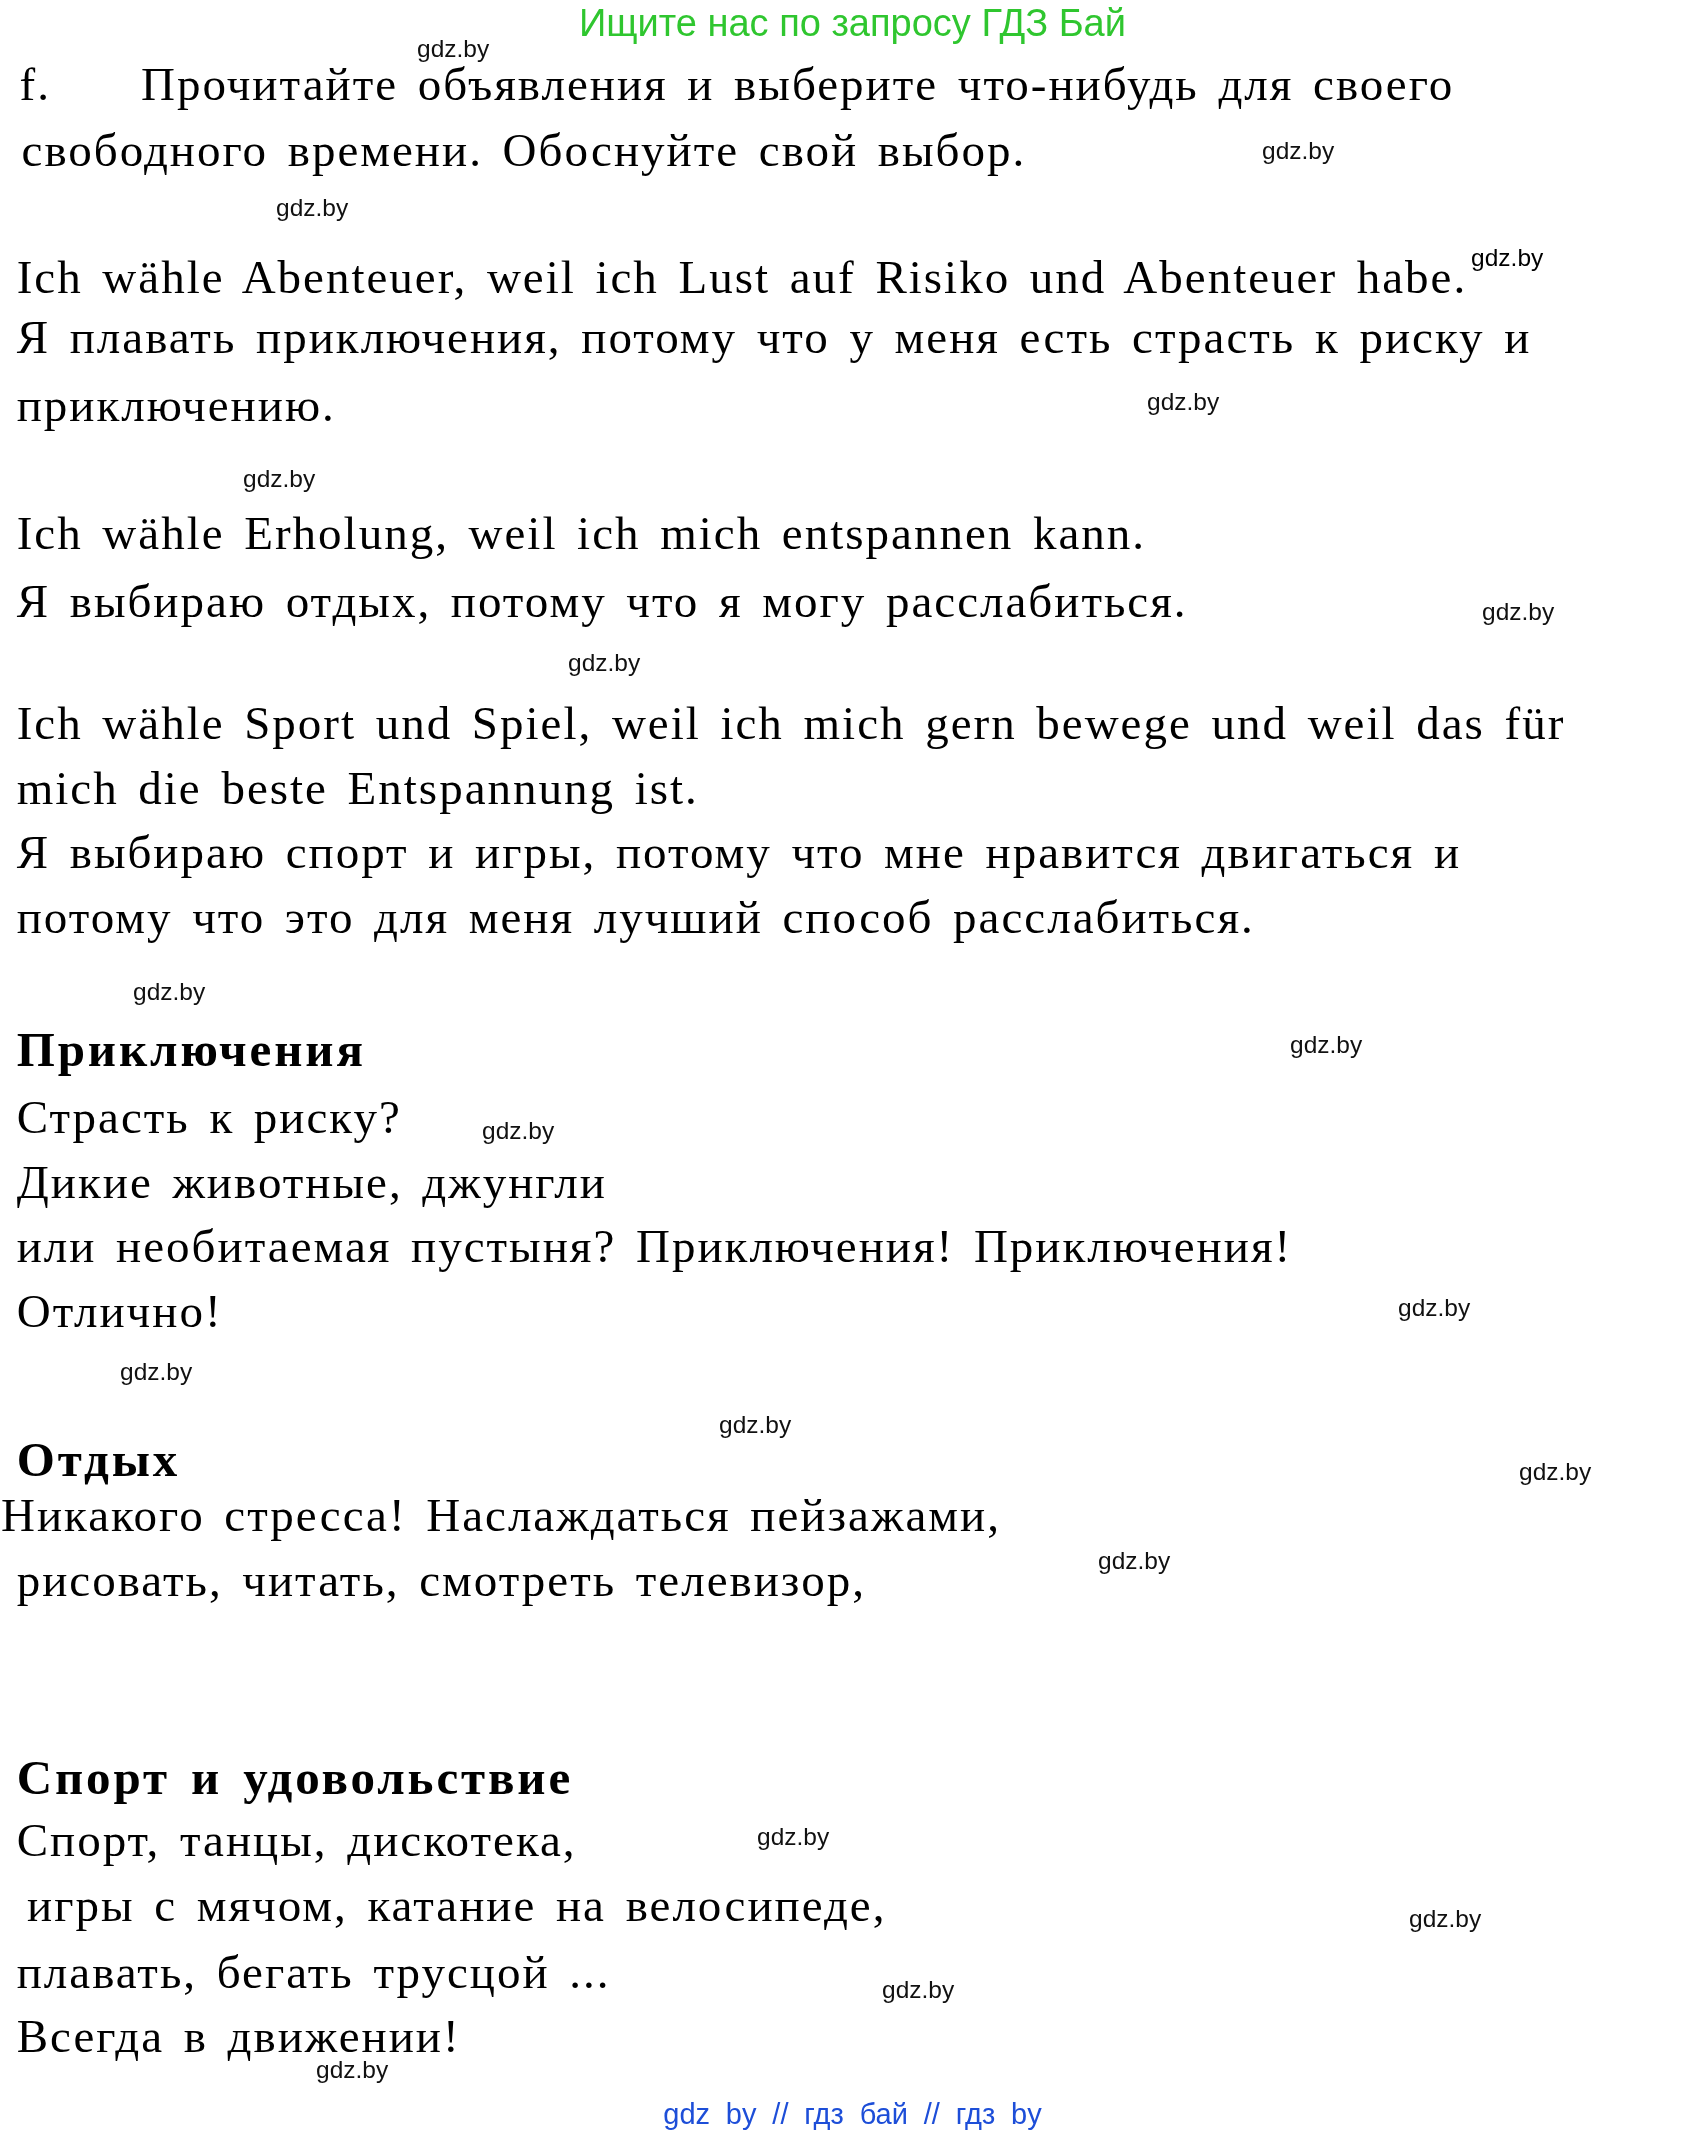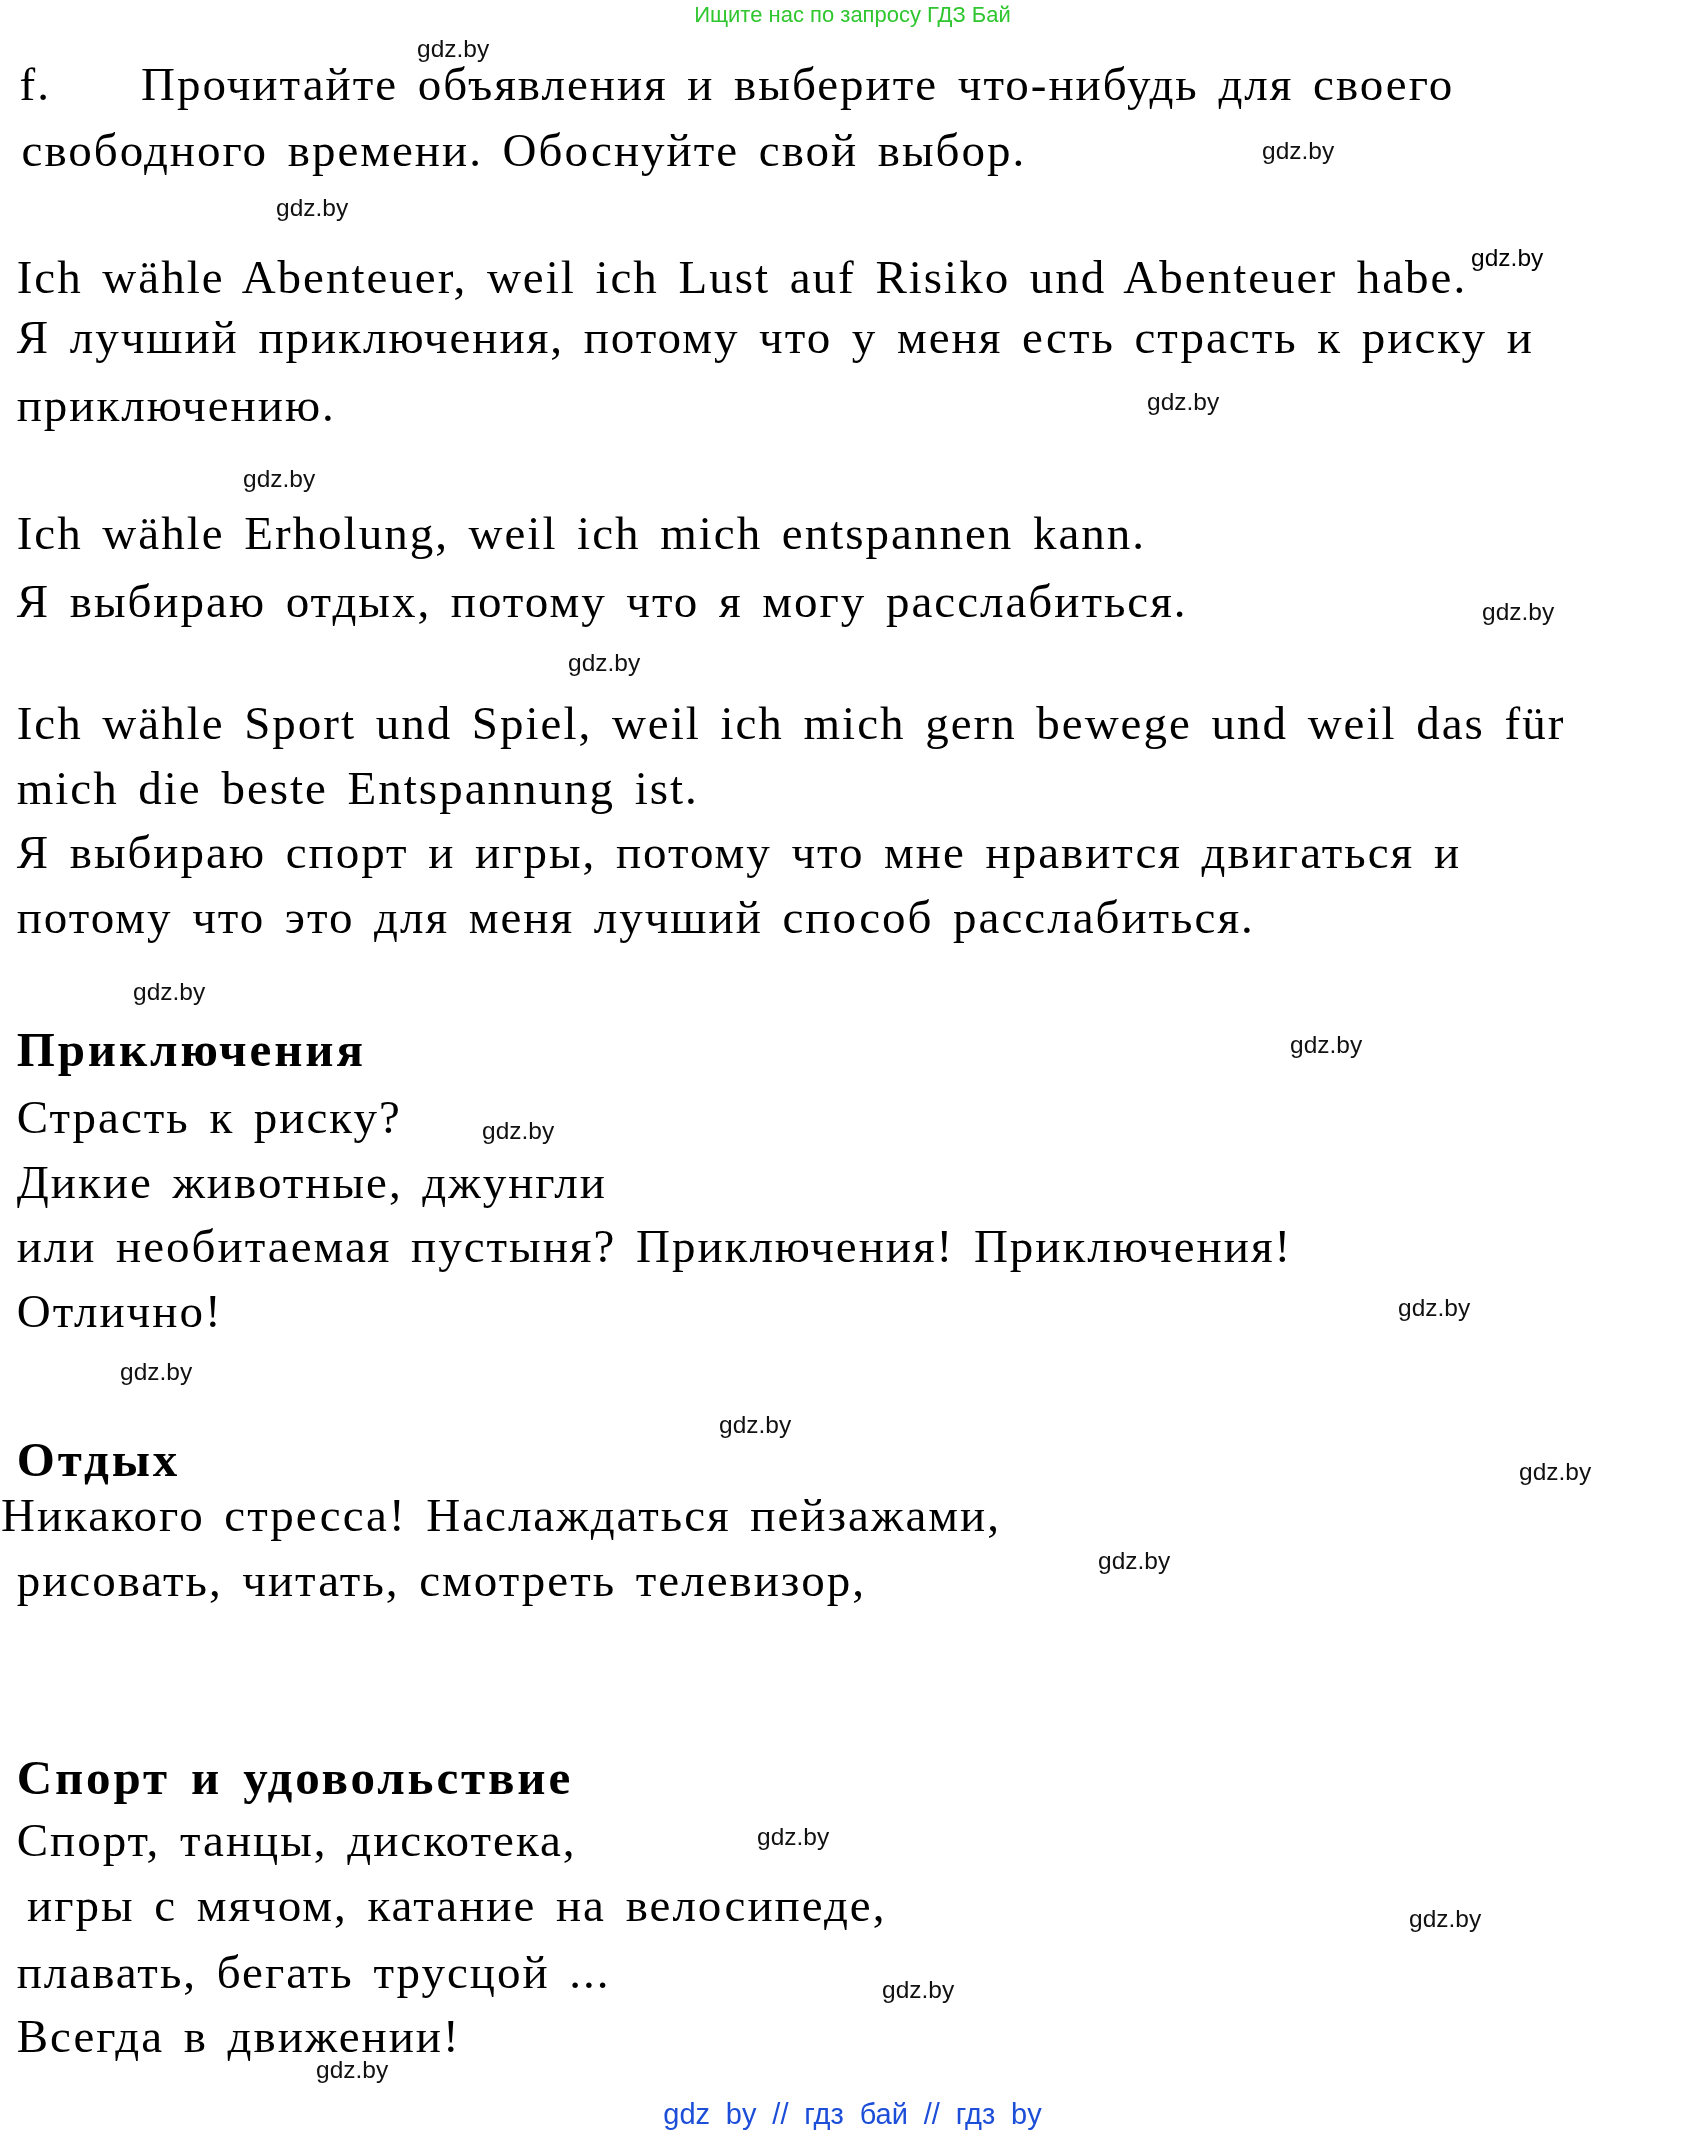--- a/index.html
+++ b/index.html
@@ -8,21 +8,21 @@
     width:1705px;height:2148px;
     background:#ffffff;
     overflow:hidden;
     font-family:"Liberation Serif", serif;
     color:#000;
   }
   .promo{
     position:absolute;top:2px;left:0;width:100%;
     text-align:center;
     font-family:"Liberation Sans", sans-serif;
-    font-size:22px;
+    font-size:38px;
     color:#2fc62f;
   }
   .line{
     position:absolute;
     white-space:nowrap;
     font-size:47px;
     letter-spacing:2px;
     word-spacing:5.9px;
     line-height:1.1;
   }
@@ -67,21 +67,21 @@
 
   <span class="wm" style="left:417px;top:35px;">gdz.by</span>
 
   <div class="line" style="left:19.6px;top:59px;"><span>f.</span><span class="task-gap"></span><span>Прочитайте объявления и выберите что-нибудь для своего</span></div>
   <div class="line" style="left:21.6px;top:125px;">свободного времени. Обоснуйте свой выбор.</div>
   <span class="wm" style="left:1262px;top:137px;">gdz.by</span>
 
   <span class="wm" style="left:276px;top:194px;">gdz.by</span>
 
   <div class="line" style="left:16.7px;top:245px;"><span>Ich wähle Abenteuer, weil ich Lust auf Risiko und Abenteuer habe.</span><sup class="wm-sup">gdz.by</sup></div>
-  <div class="line" style="left:16.7px;top:312px;">Я лучший приключения, потому что у меня есть страсть к риску и</div>
+  <div class="line" style="left:16.7px;top:312px;">Я плавать приключения, потому что у меня есть страсть к риску и</div>
   <div class="line" style="left:16.7px;top:380px;">приключению.</div>
   <span class="wm" style="left:1147px;top:388px;">gdz.by</span>
 
   <span class="wm" style="left:243px;top:465px;">gdz.by</span>
 
   <div class="line" style="left:16.7px;top:508px;">Ich wähle Erholung, weil ich mich entspannen kann.</div>
   <div class="line" style="left:16.7px;top:576px;">Я выбираю отдых, потому что я могу расслабиться.</div>
   <span class="wm" style="left:1482px;top:598px;">gdz.by</span>
 
   <span class="wm" style="left:568px;top:649px;">gdz.by</span>

